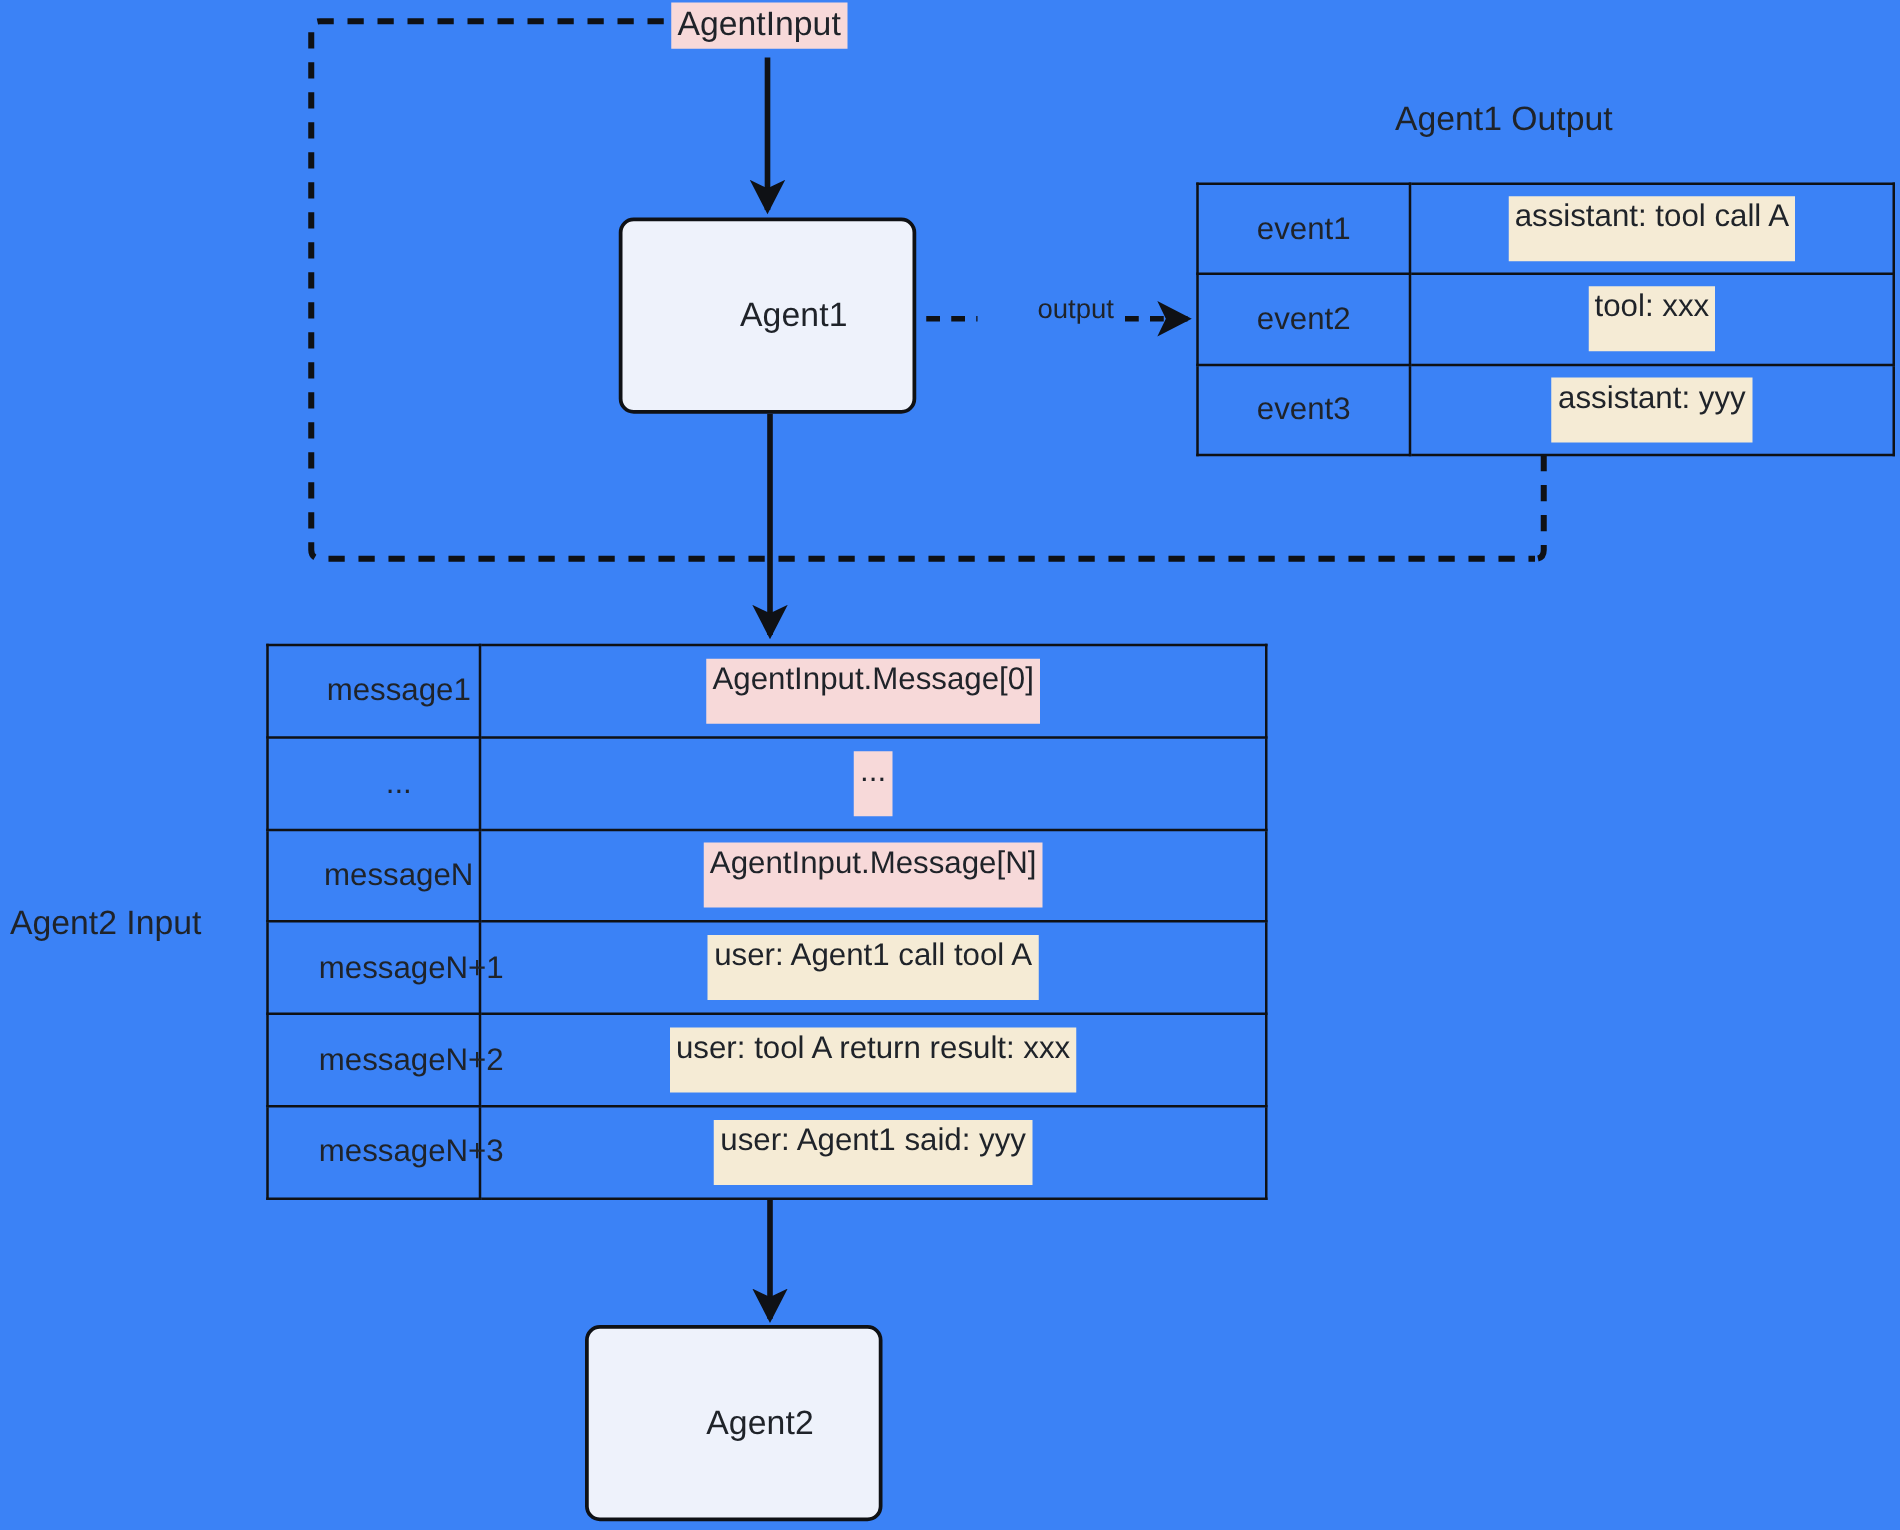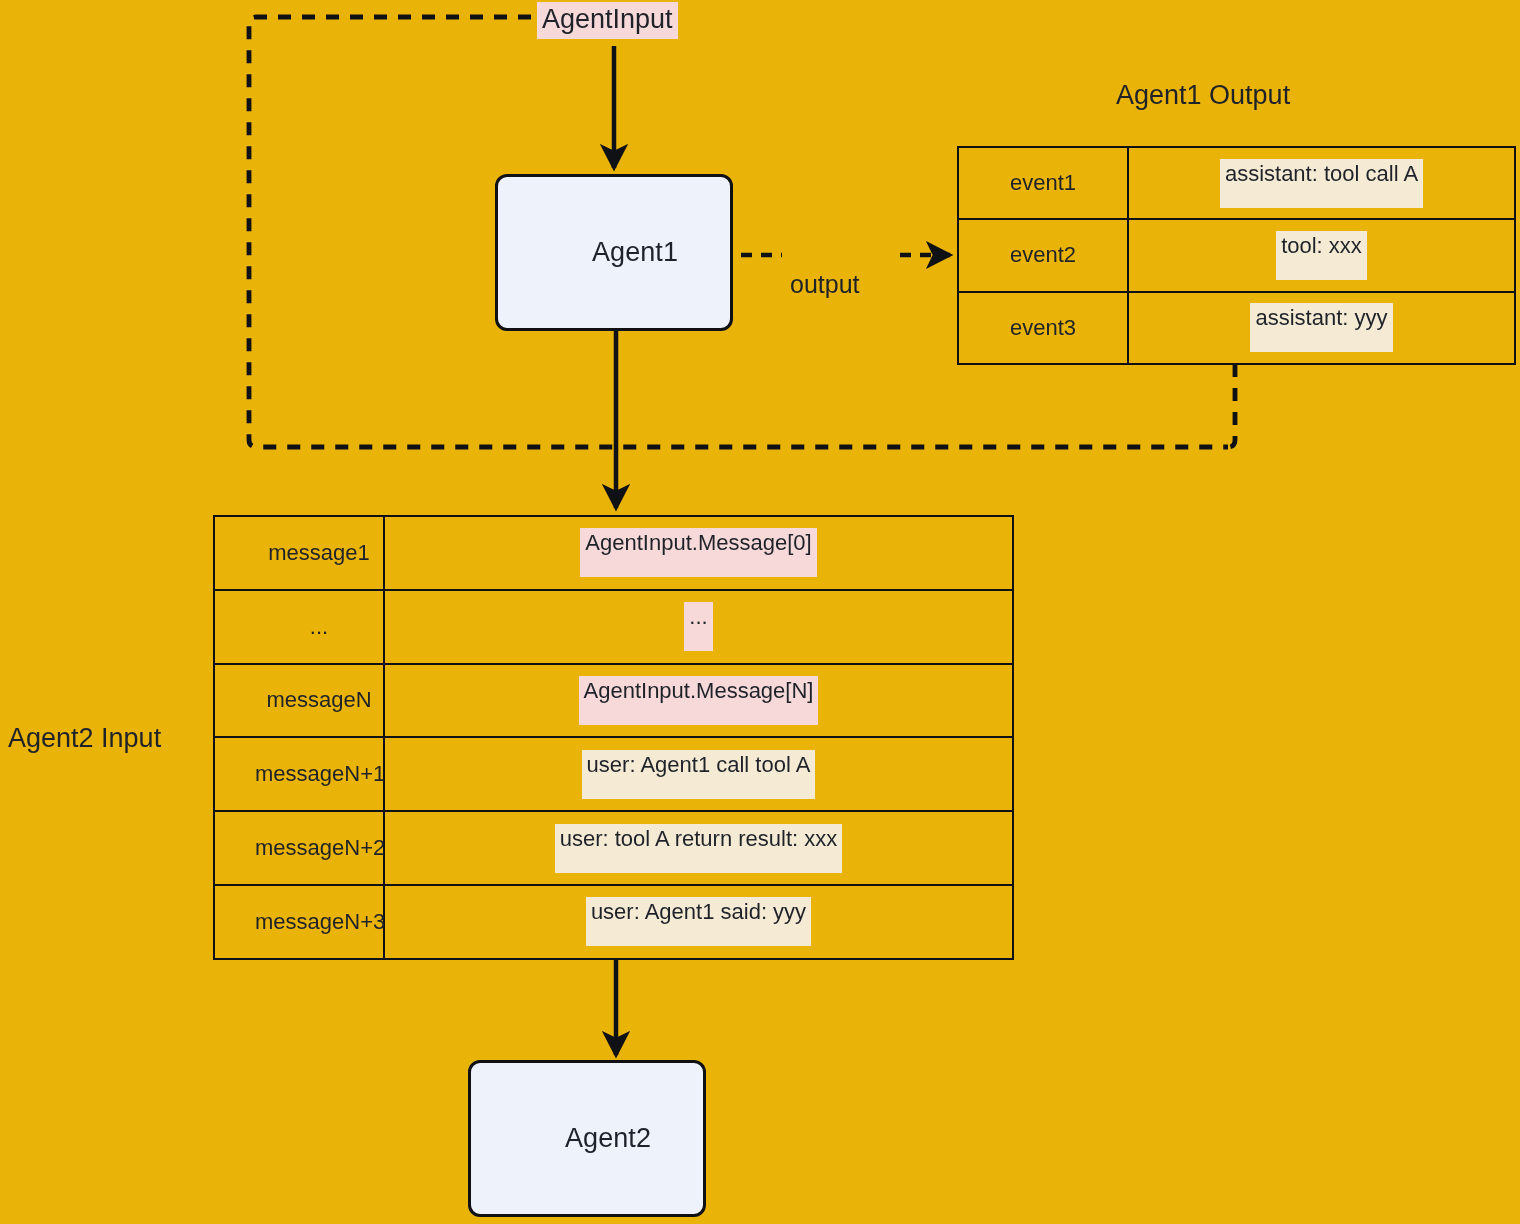--- a/index.html
+++ b/index.html
@@ -9,21 +9,21 @@
   }
   body {
     font-family: "Liberation Sans", sans-serif;
     color: #1f2329;
   }
   #canvas {
     position: relative;
     width: 1520px;
     height: 1224px;
     overflow: hidden;
-    background: #eab308;
+    background: #3b82f6;
   }
   #edges {
     position: absolute;
     left: 0; top: 0;
     width: 1520px;
     height: 1224px;
     pointer-events: none;
   }
 
   
@@ -51,34 +51,34 @@
     color: #1f2329;
     white-space: nowrap;
   }
   #agent-input-label {
     left: 537px; top: 2px;
     padding: 2px 5px 4px 5px;
     background: #f7d9d9;
   }
   #agent1-output-title { left: 1116px; top: 80px; }
   #agent2-input-title  { left: 8px;   top: 723px; }
-  #output-edge-label   { left: 790px; top: 234px; font-size: 25px; margin-top: 36px; }
+  #output-edge-label   { left: 830px; top: 234px; font-size: 22px; }
 
   
   .dtable {
     position: absolute;
     border-collapse: collapse;
     box-sizing: border-box;
     table-layout: fixed;
   }
   .dtable td {
     border: 2px solid #0f1115;
     text-align: center;
     vertical-align: middle;
-    font-size: 22px;
+    font-size: 25px;
     color: #1f2329;
     padding: 0;
     box-sizing: border-box;
   }
   .dtable td span.chip { display: inline-block; padding: 2px 5px 21px 5px; }
   .chip-cream { background: #f5ebd5; }
   .chip-pink  { background: #f7d9d9; }
 
   #agent1-output-table { left: 957px; top: 146px; width: 559px; }
   #agent1-output-table td { height: 72.3px; }

